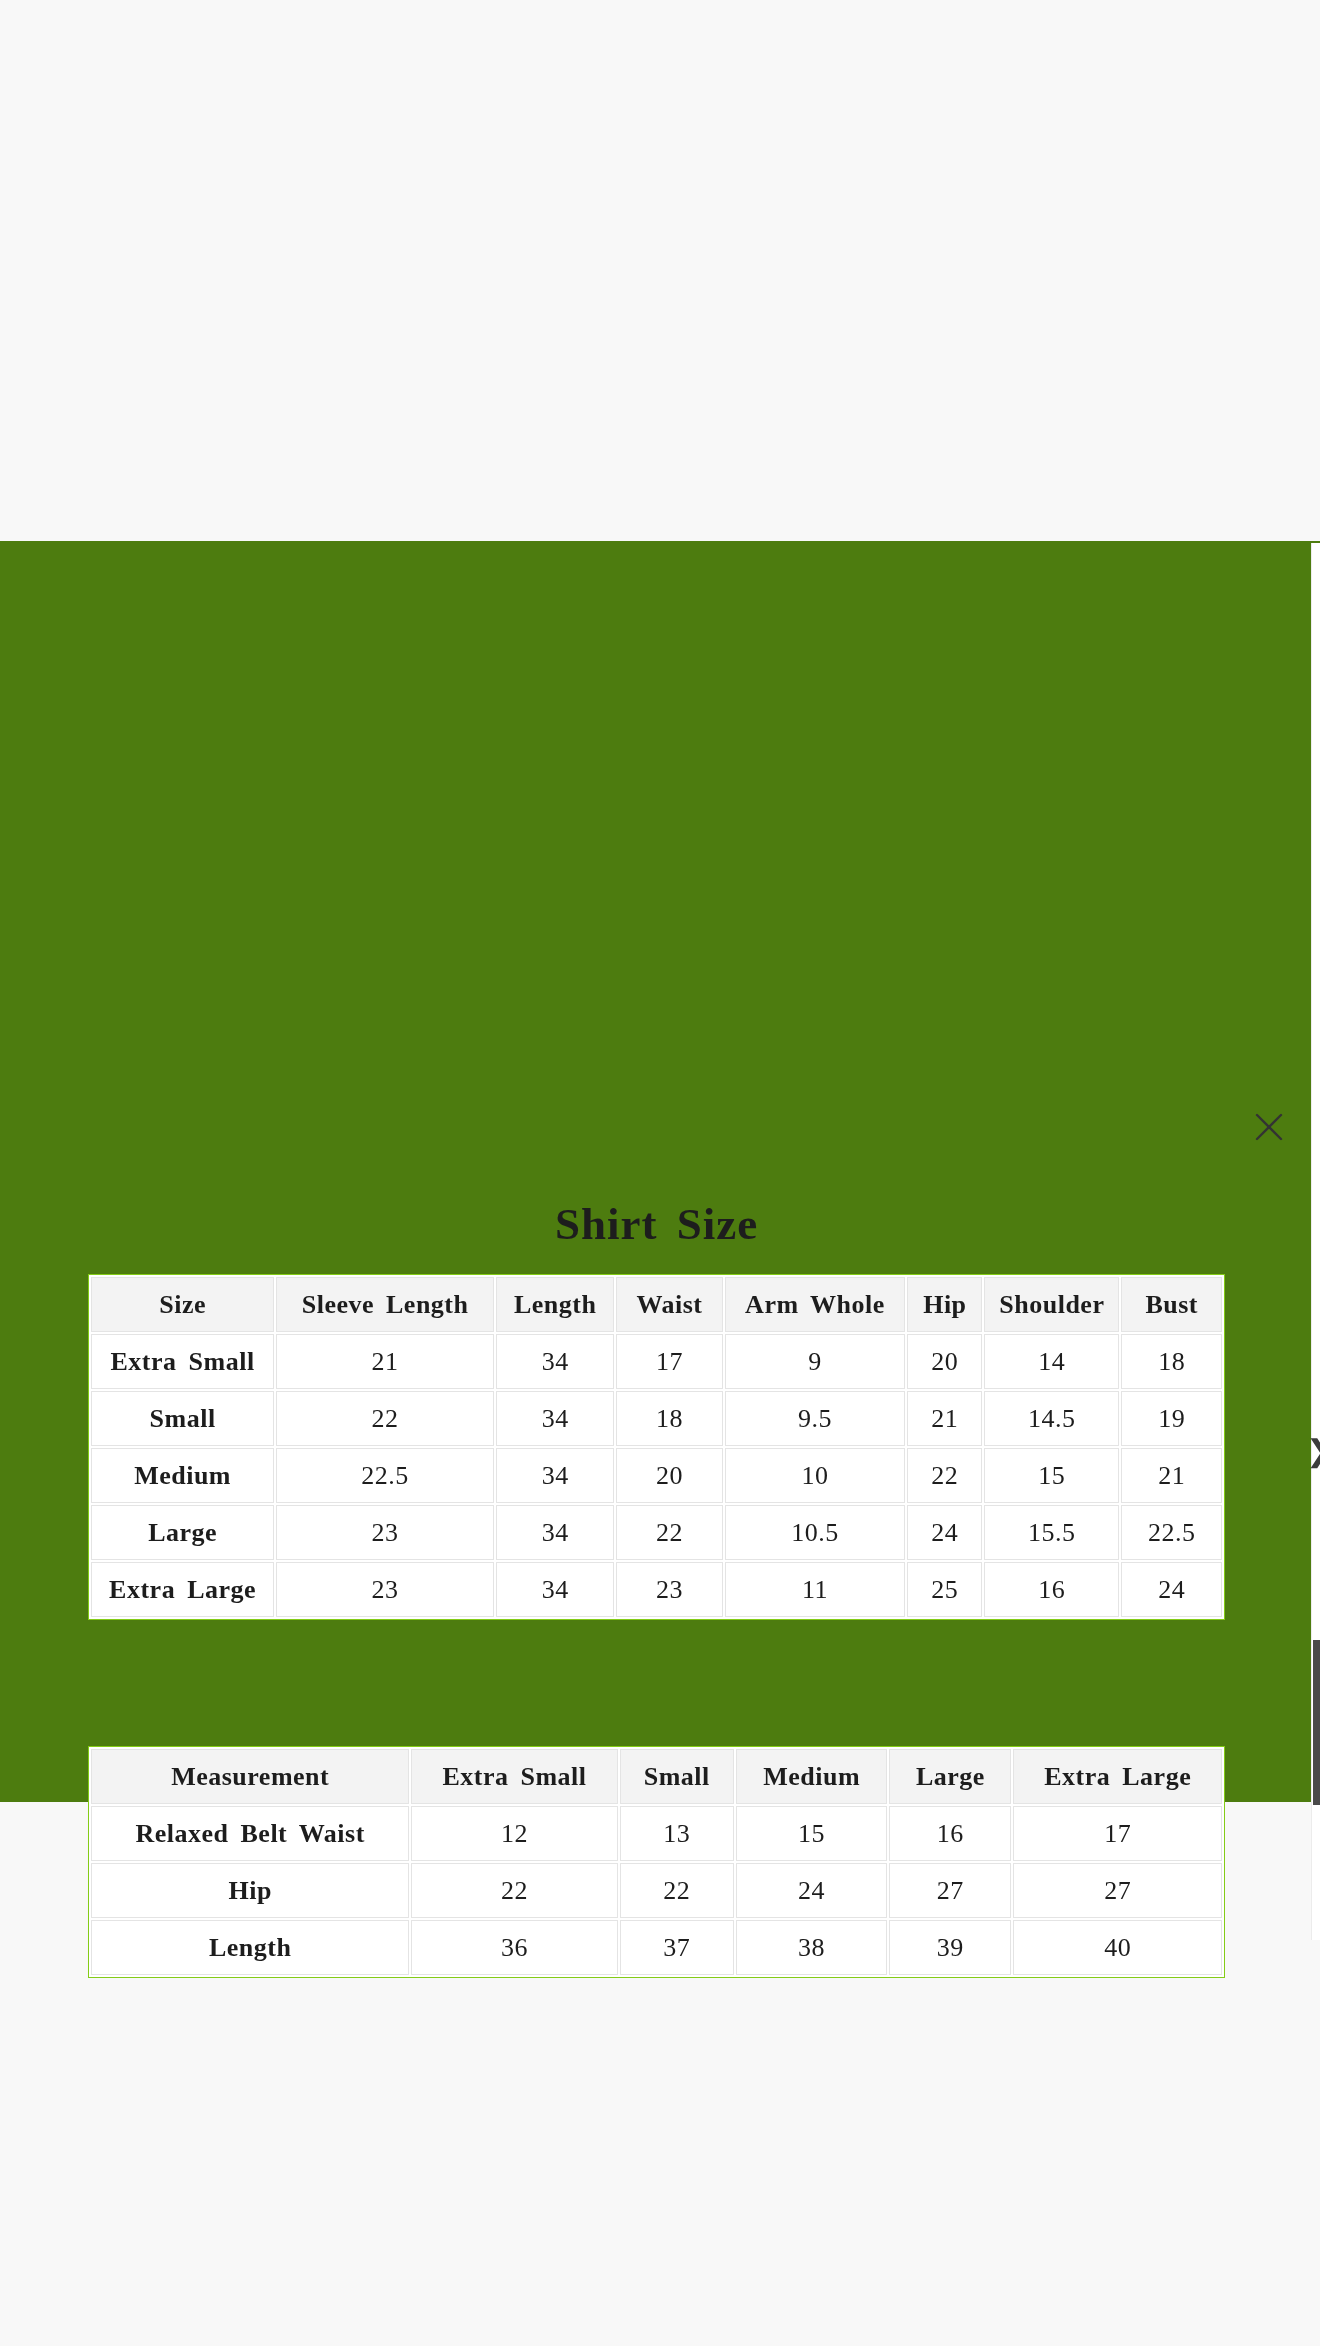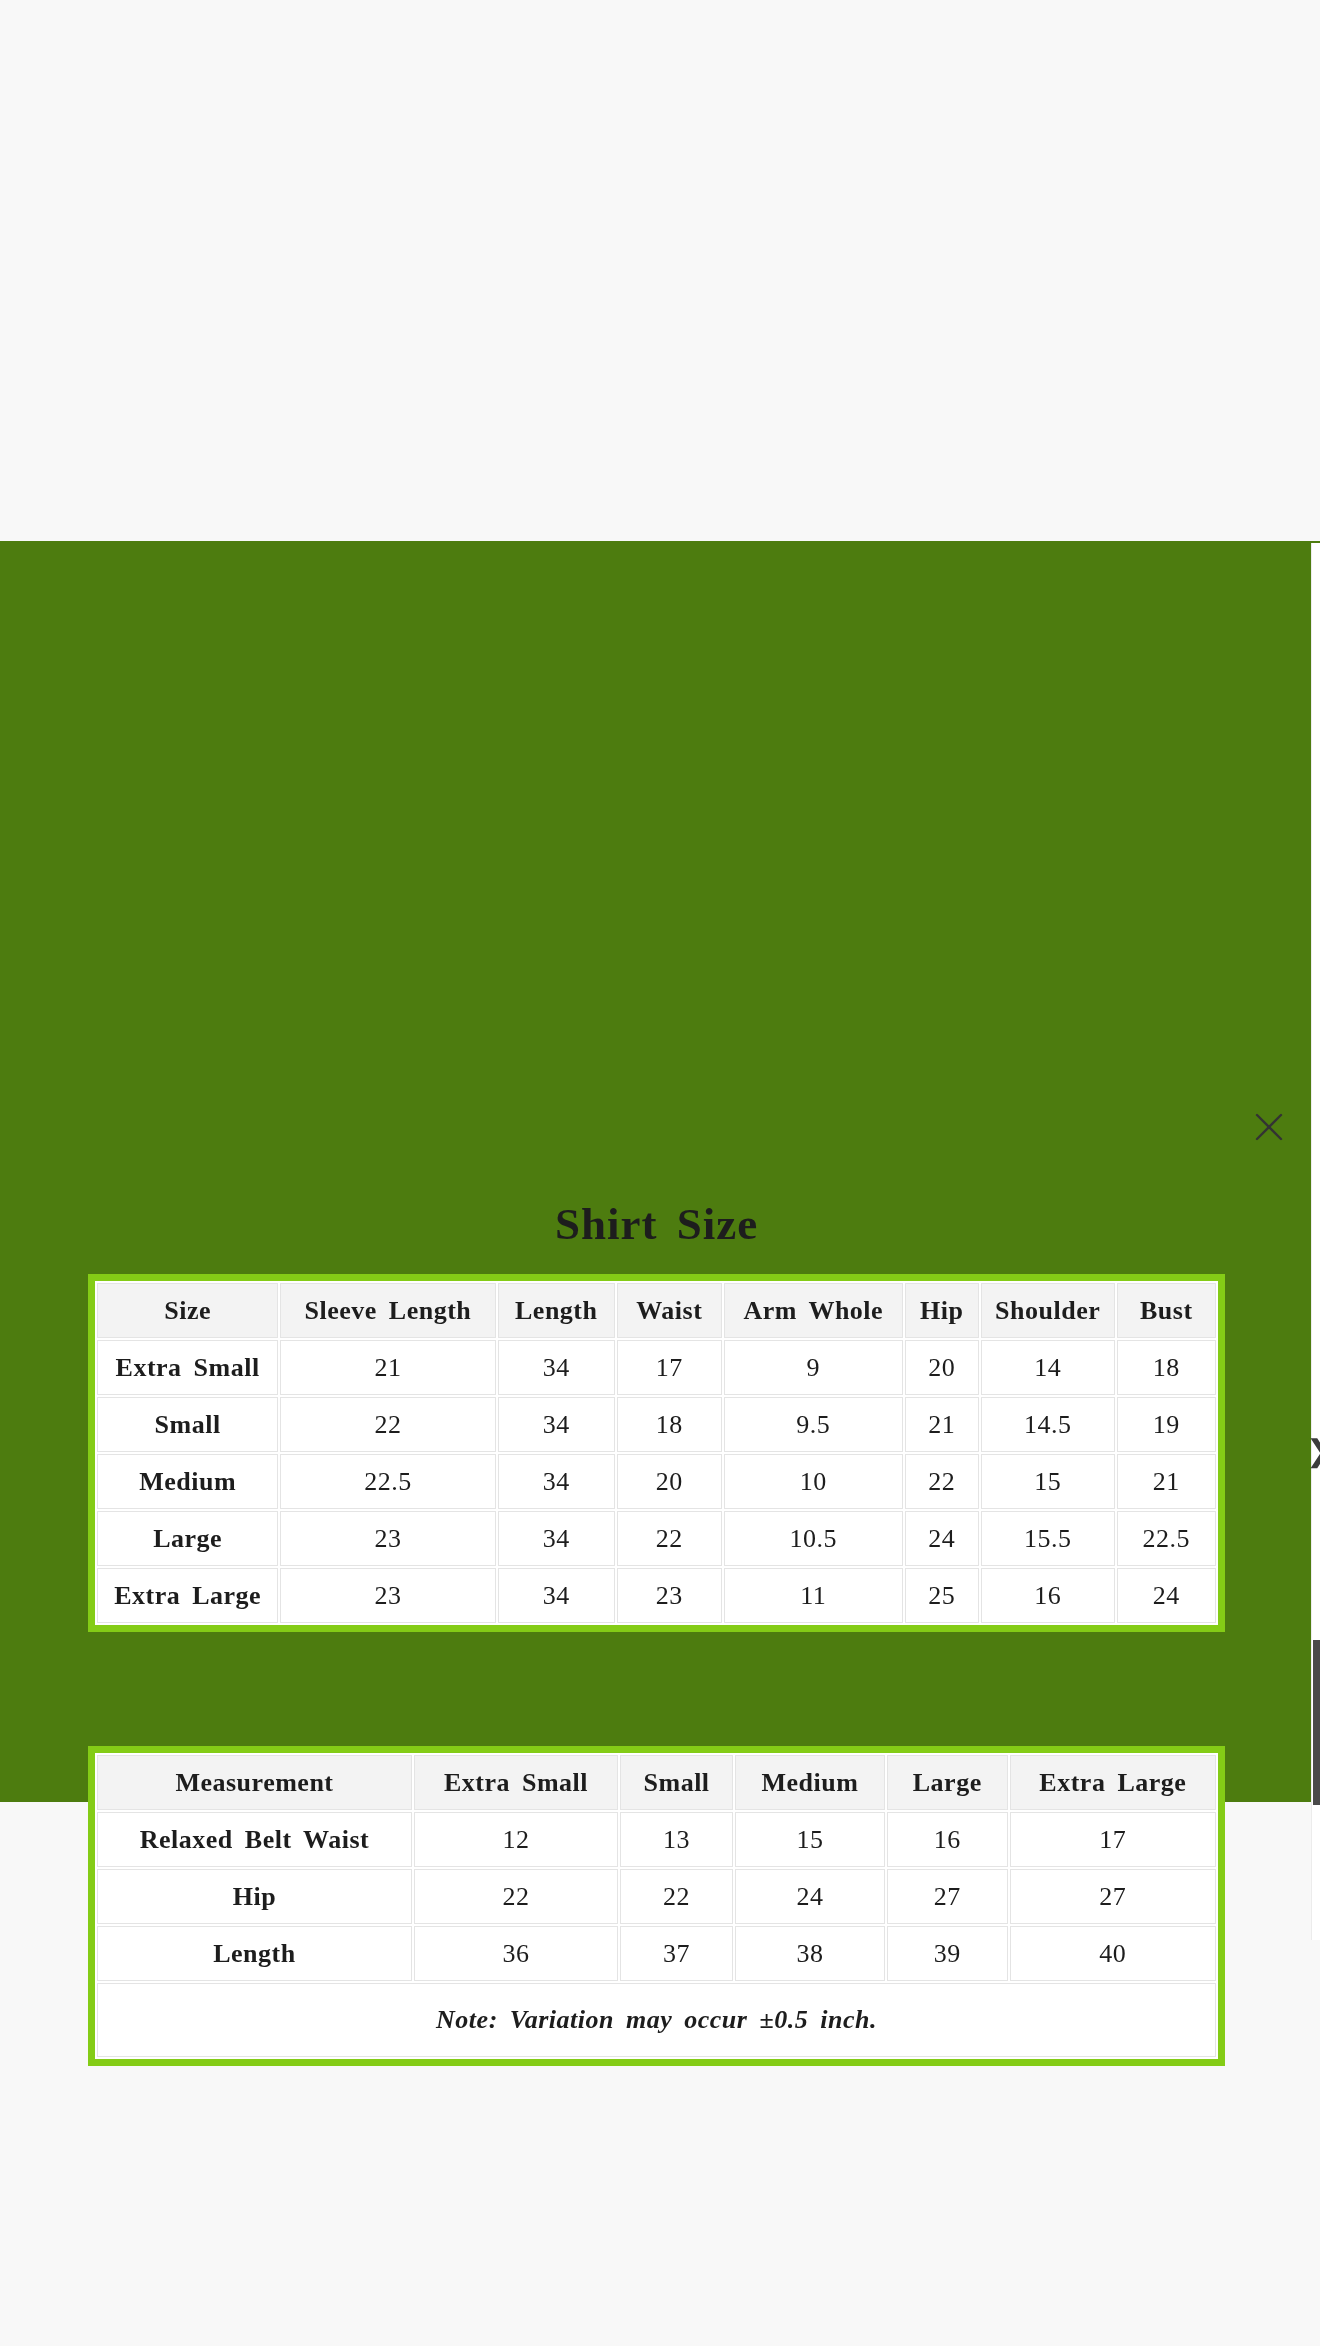--- a/index.html
+++ b/index.html
@@ -21,21 +21,21 @@
   }
   .section-title {
     position:absolute; left:88px; width:1137px;
     text-align:center; font-weight:bold; font-size:45px; line-height:1;
     letter-spacing:1px; word-spacing:7px;
   }
   #shirt-title  { top:661px; }
   #trouser-title{ top:1152px; }
   .tbl-wrap {
     position:absolute; left:88px; width:1137px;
-    border:7px solid #84cc16; background:#ffffff; box-sizing:border-box;font-family:Liberation Serif, serif;
+    border:1px solid #84cc16; background:#ffffff; box-sizing:border-box;font-family:Liberation Serif, serif;
   }
   #shirt-table-wrap   { top:733px; }
   #trouser-table-wrap { top:1205px; }
   table {
     width:100%; table-layout:fixed;
     border-collapse:separate; border-spacing:2px;
   }
   th, td {
     border:1px solid #e4e4e4; box-sizing:border-box;
     height:55px; padding:0 4px;
@@ -193,23 +193,20 @@
             <td>27</td>
           </tr>
           <tr>
             <td class="row-label">Length</td>
             <td>36</td>
             <td>37</td>
             <td>38</td>
             <td>39</td>
             <td>40</td>
           </tr>
-          <tr>
-            <td class="note-cell" colspan="6">Note: Variation may occur ±0.5 inch.</td>
-          </tr>
         </tbody>
       </table>
   </div>
 
 </div>
 
 <div class="scroll-strip"></div>
 <div class="scroll-thumb"></div>
 <div class="edge-chevron">❯</div>
 

